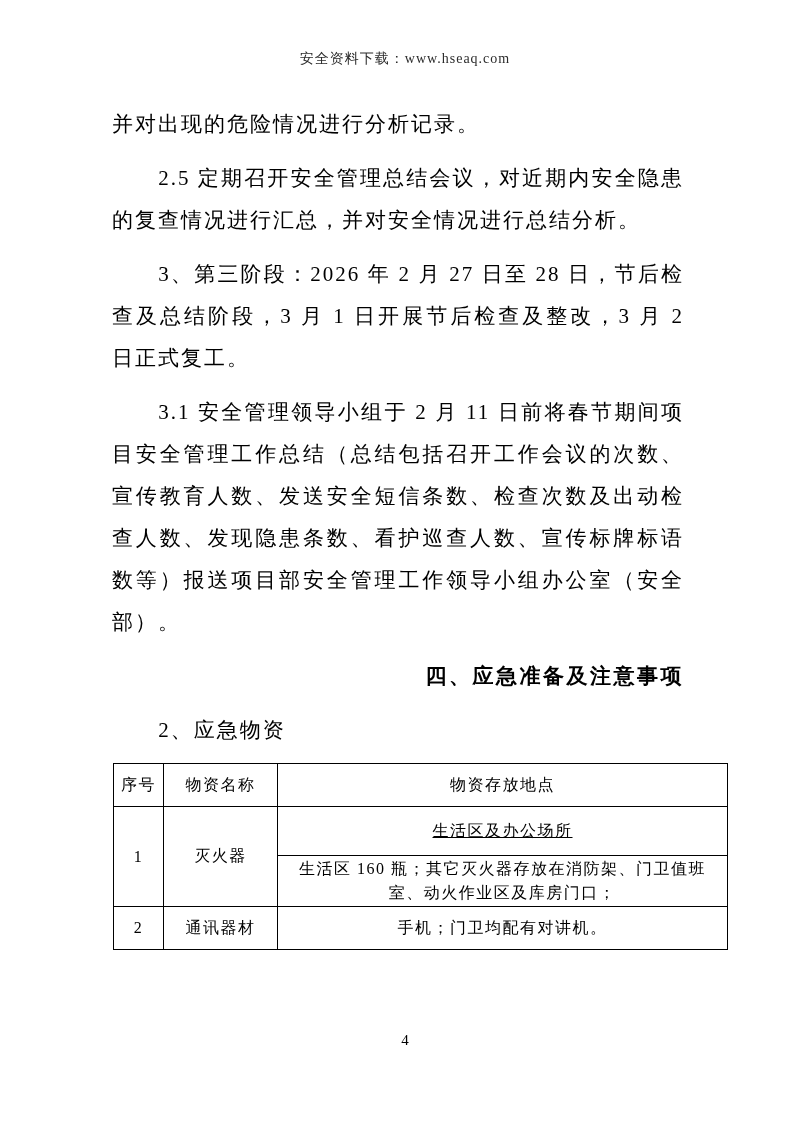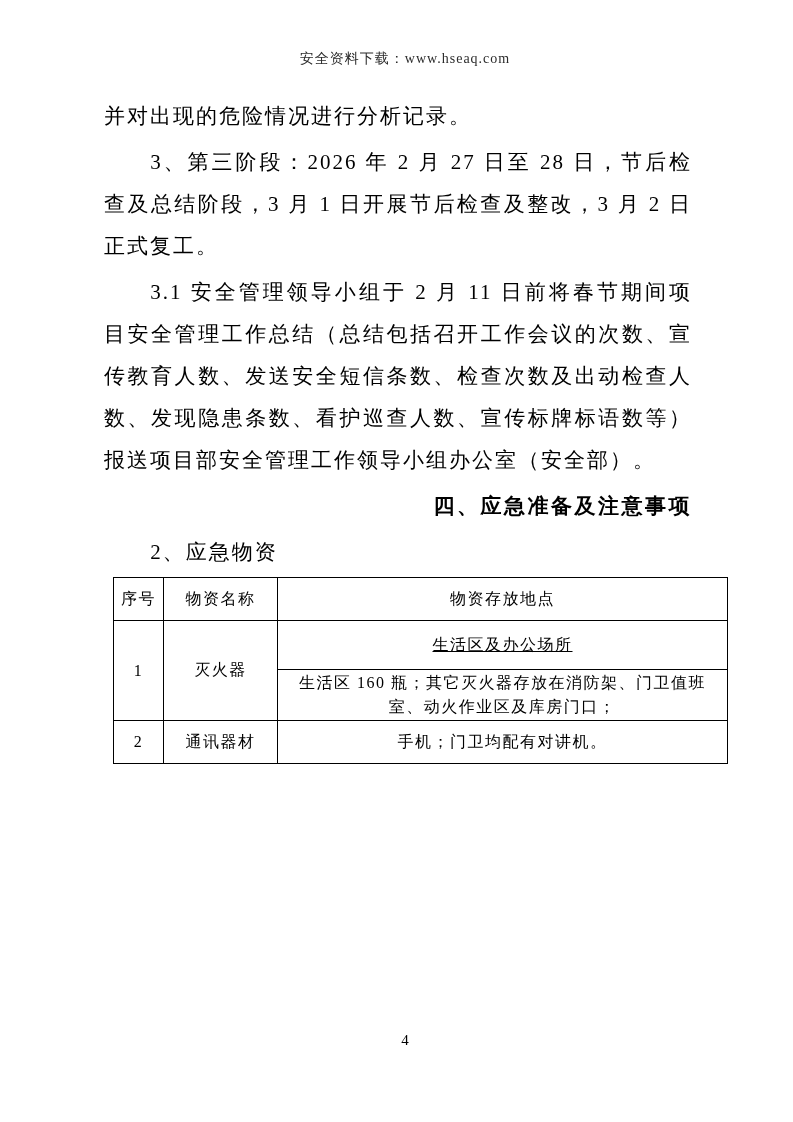--- a/index.html
+++ b/index.html
@@ -28,21 +28,21 @@
     letter-spacing: 1px;
     color: #2b2b2b;
   }
   .content {
     position: absolute;
     top: 91px;
     left: 100px;
     width: 596px;
   }
   .para {
-    margin: 4px;
+    margin: 12px;
     font-size: 21px;
     line-height: 42px;
     letter-spacing: 2px;
     text-align: justify;
     text-justify: inter-character;
     word-break: break-all;
   }
   .para.indent { text-indent: 2.2em; }
   .para.heading {
     font-family: "Liberation Sans", "DejaVu Sans", sans-serif;
@@ -87,20 +87,21 @@
 <body>
 
 <div class="page">
 
   <div class="doc-header">安全资料下载：www.hseaq.com</div>
 
   <div class="content">
 
     <p class="para">并对出现的危险情况进行分析记录。</p>
 
+    <p class="para indent">2.5 定期召开安全管理总结会议，对近期内安全隐患的复查情况进行汇总，并对安全情况进行总结分析。</p>
 
     <p class="para indent">3、第三阶段：2026 年 2 月 27 日至 28 日，节后检查及总结阶段，3 月 1 日开展节后检查及整改，3 月 2 日正式复工。</p>
 
     <p class="para indent">3.1 安全管理领导小组于 2 月 11 日前将春节期间项目安全管理工作总结（总结包括召开工作会议的次数、宣传教育人数、发送安全短信条数、检查次数及出动检查人数、发现隐患条数、看护巡查人数、宣传标牌标语数等）报送项目部安全管理工作领导小组办公室（安全部）。</p>
 
 
     <p class="para heading">四、应急准备及注意事项</p>
 
     <p class="para indent">2、应急物资</p>
 

